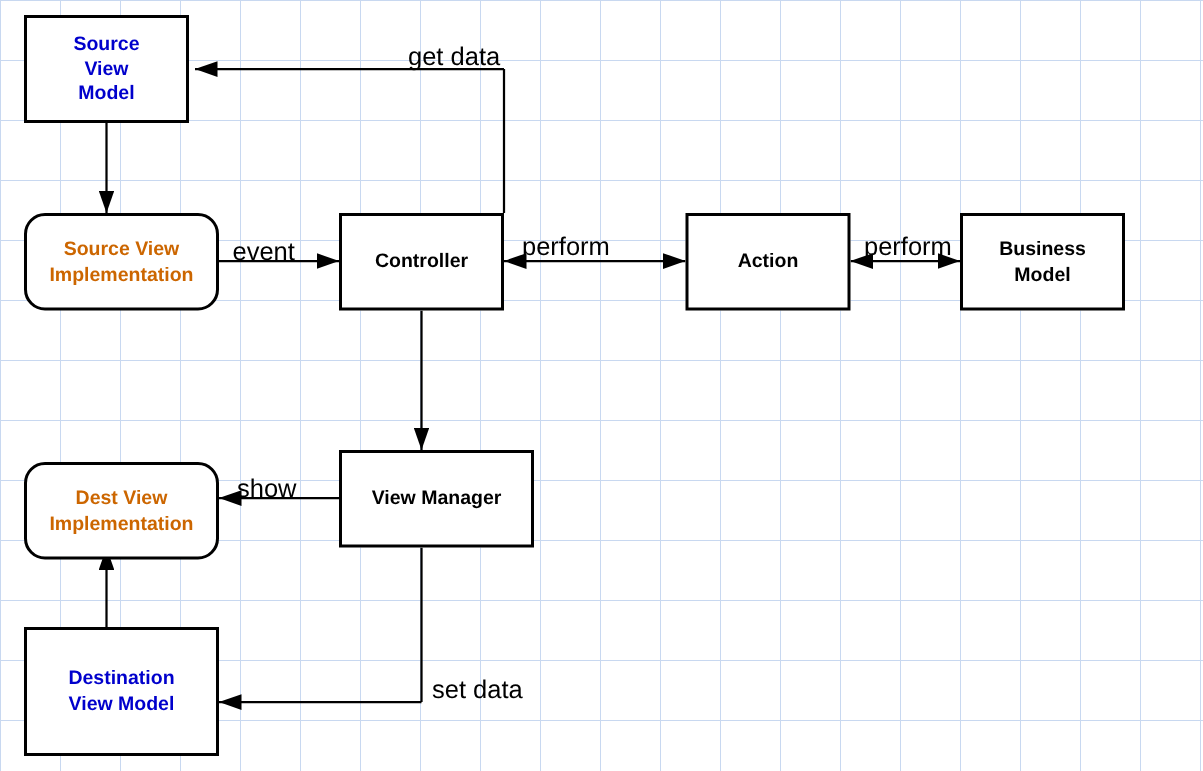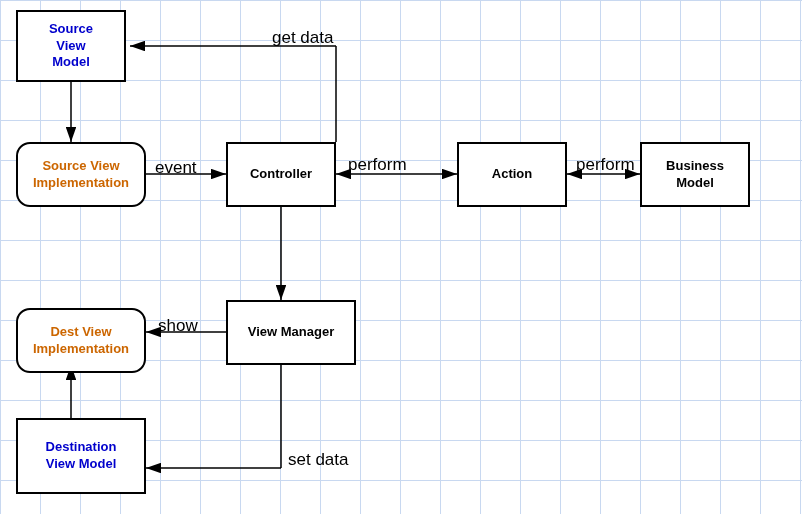--- a/index.html
+++ b/index.html
@@ -113,17 +113,17 @@
   </div>
 
   <div class="box" style="left:226px; top:300px; width:130px; height:65px;">
     <span>View Manager</span>
   </div>
 
   <div class="box orange-text" style="left:16px; top:308px; width:130px; height:65px;">
     <span>Dest View<br>Implementation</span>
   </div>
 
-  <div class="box blue-text" style="left:16px; top:418px; width:130px; height:76px;text-align:center;">
+  <div class="box blue-text" style="left:16px; top:418px; width:130px; height:86px;text-align:center;">
     <span>Destination<br>View Model</span>
   </div>
 
 </div>
 
 </body></html>

